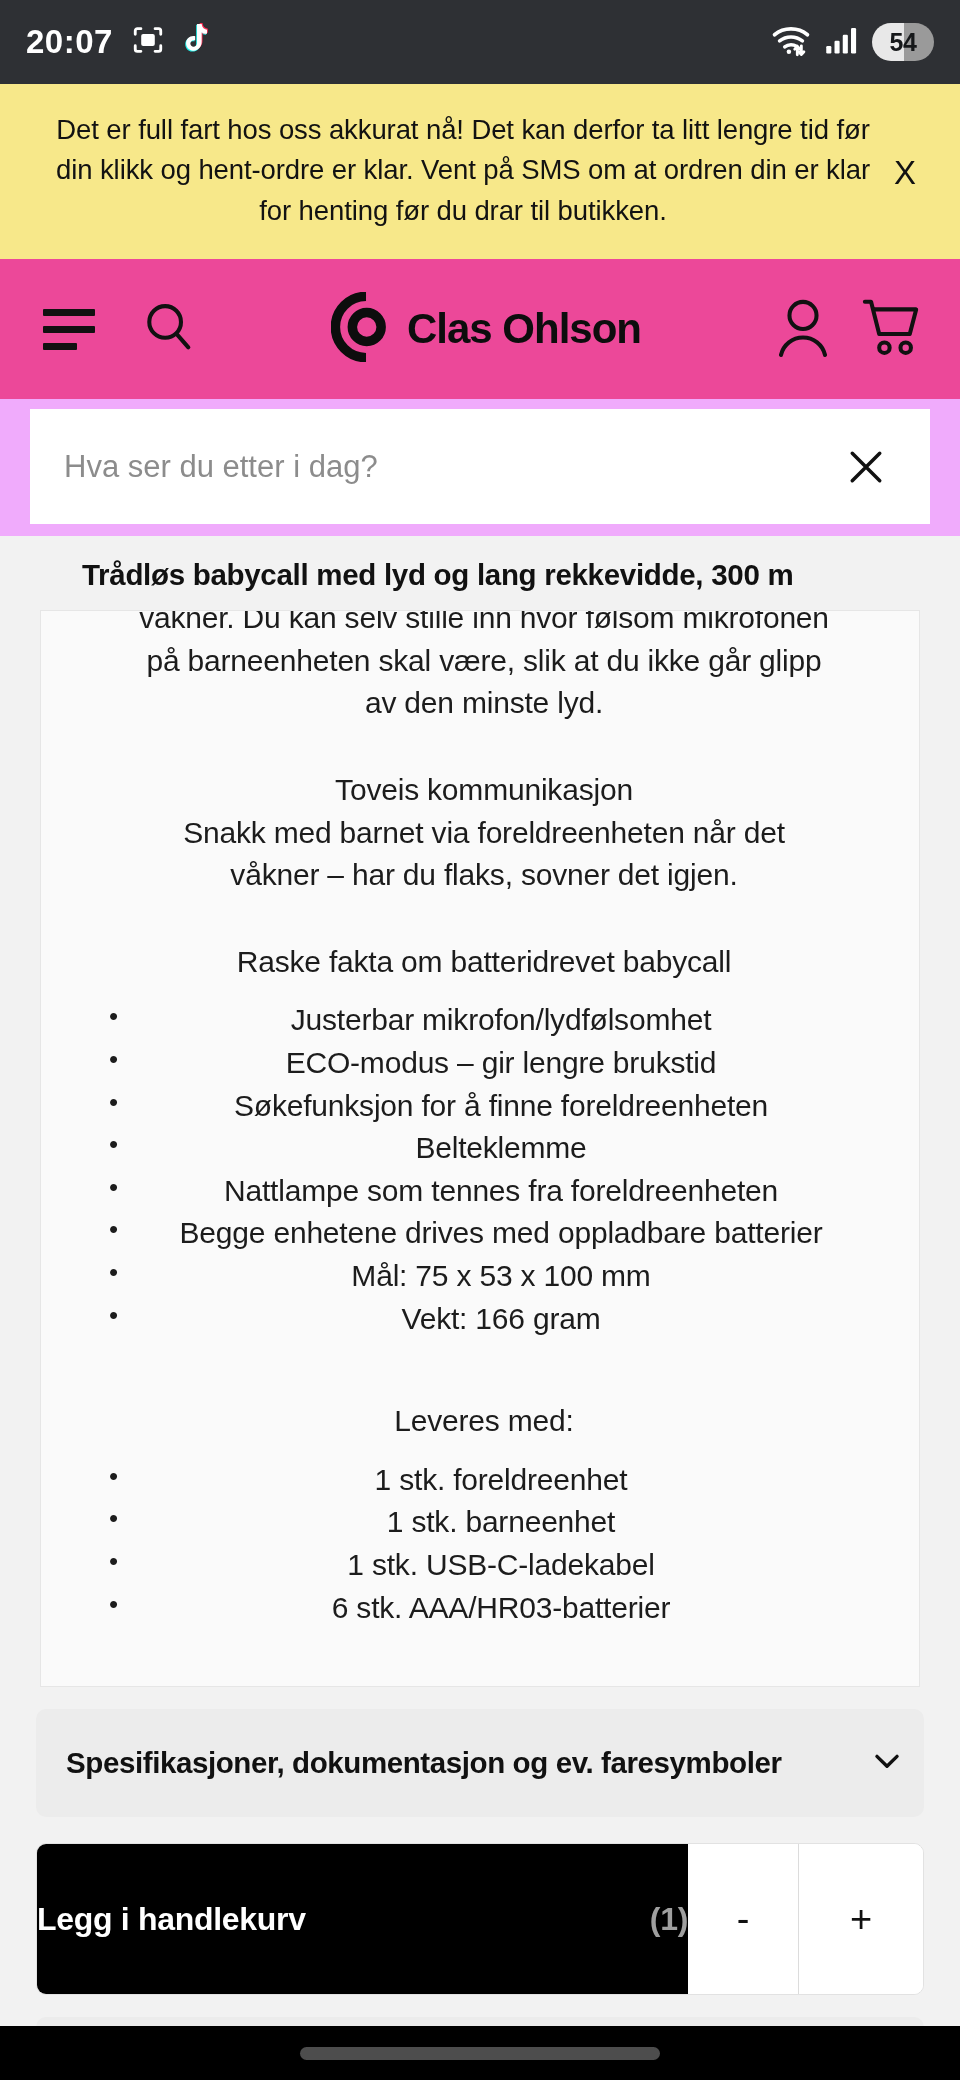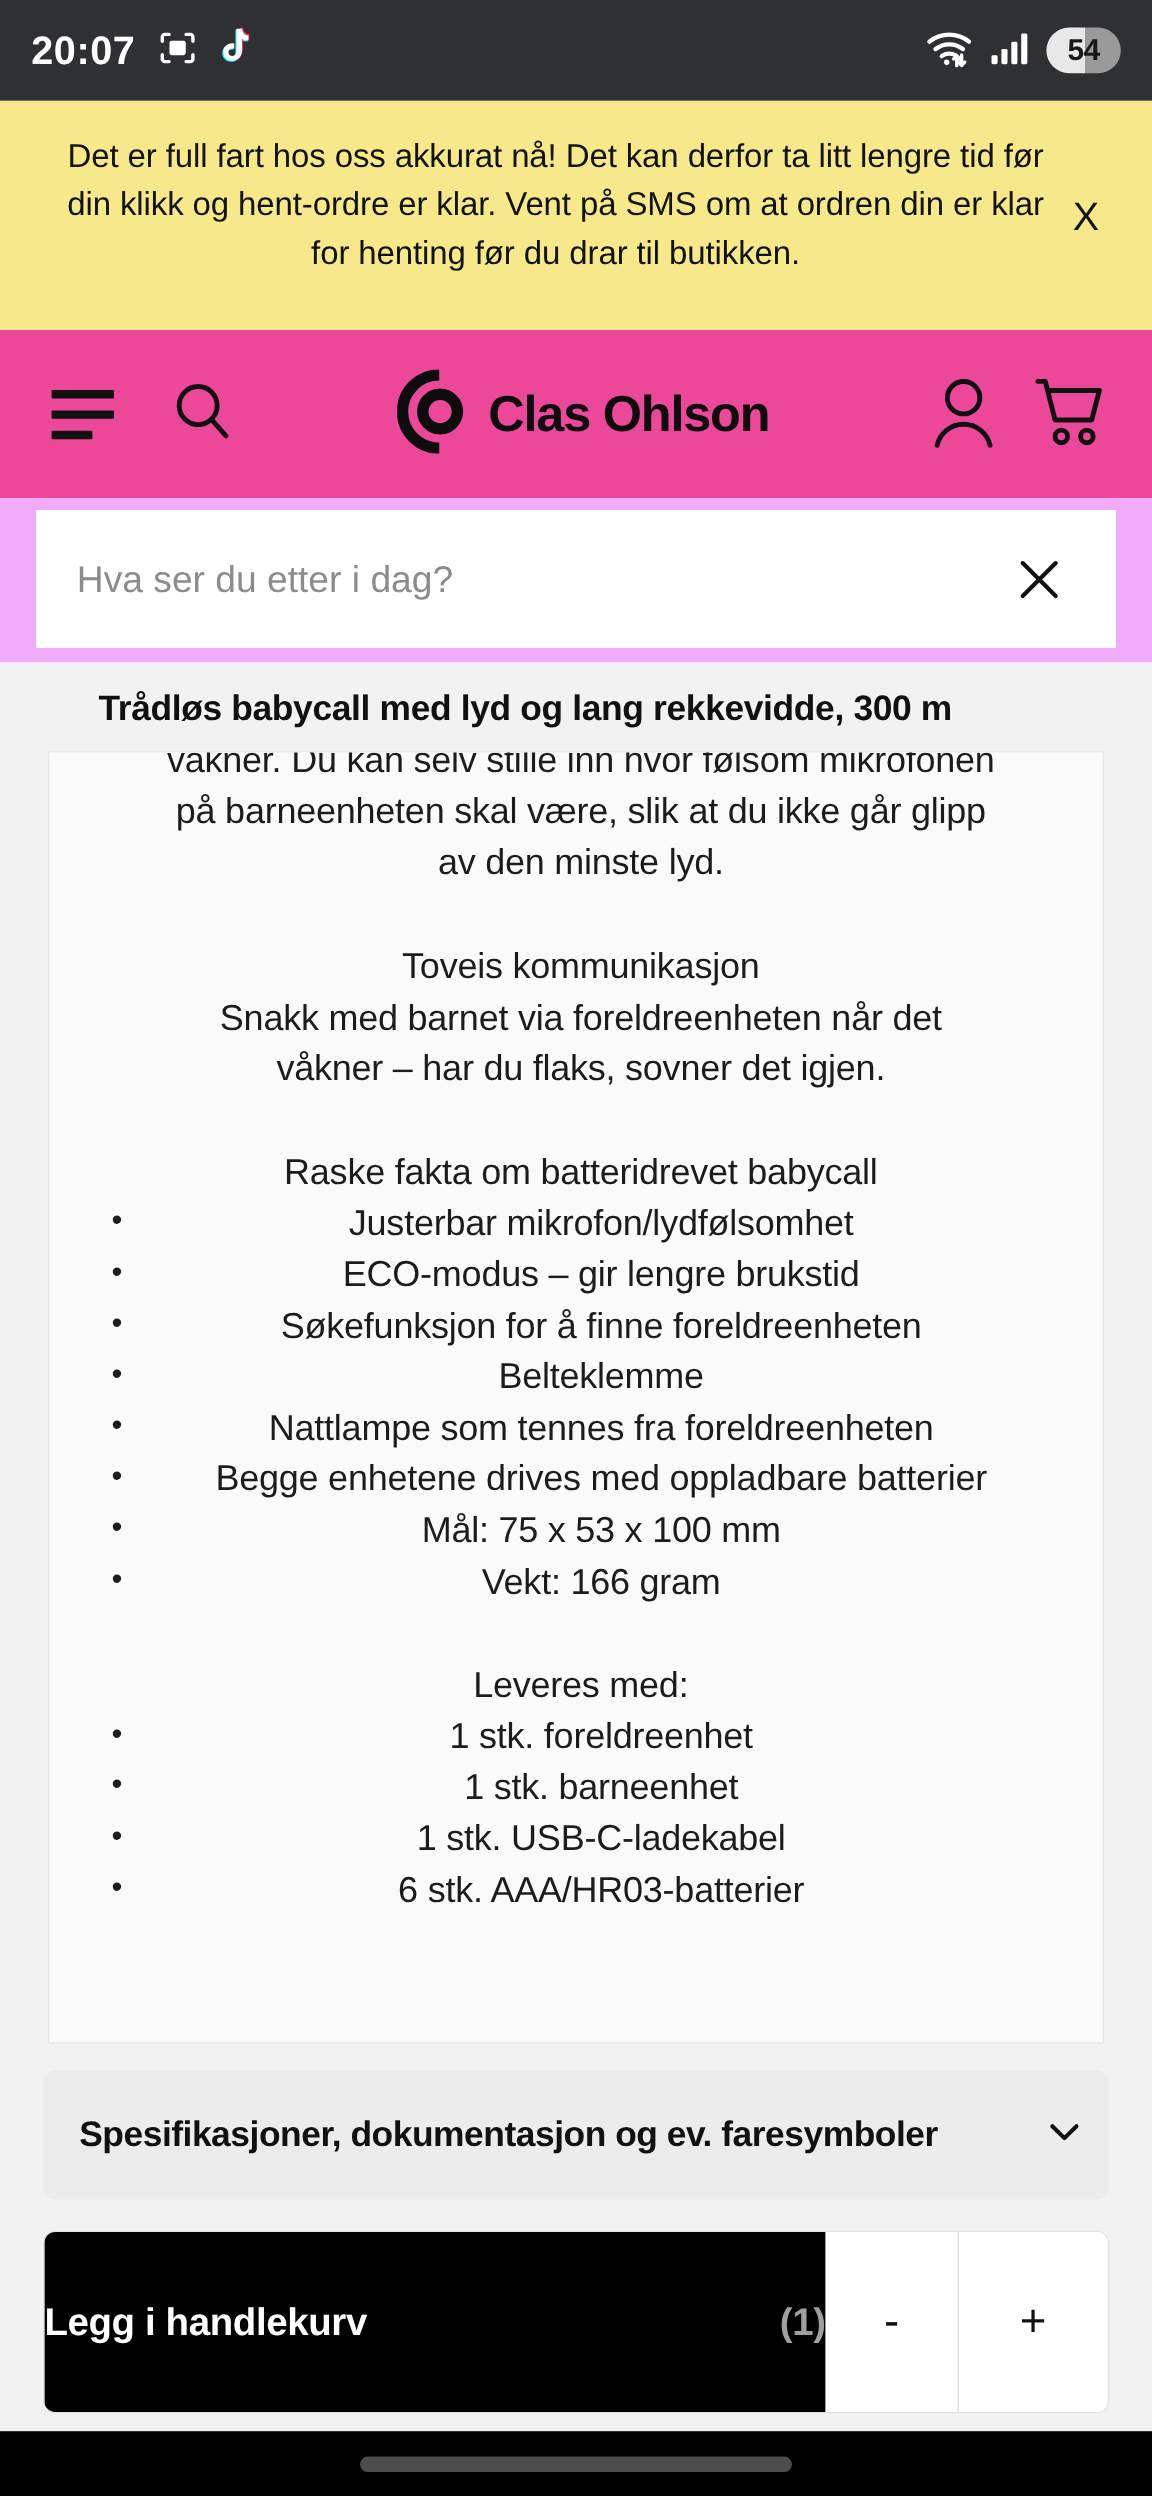--- a/index.html
+++ b/index.html
@@ -24,21 +24,21 @@
     min-width:62px; height:38px; border-radius:19px;
     background:linear-gradient(to right,#e8e8e8 0%,#e8e8e8 52%,#9a9a9a 52%,#9a9a9a 100%);
     color:#16181a; font-size:25px; font-weight:700;
     display:flex; align-items:center; justify-content:center;
     padding:0 11px; letter-spacing:-0.5px;
   }
 
   
   .notice {
     background:#f7e88a; position:relative;
-    padding:26px 86px 44px 52px;
+    padding:26px 86px 28px 52px;
   }
   .notice-text {
     font-size:27.5px; line-height:1.47; color:#121212;
     text-align:center; letter-spacing:-0.1px;
   }
   .notice-close {
     position:absolute; right:36px; top:50%; transform:translateY(-50%);
     font-size:33px; font-weight:400; color:#121212; line-height:1;
     cursor:pointer; padding:8px;
   }
@@ -85,21 +85,21 @@
     padding:0 0 40px 0; position:relative; overflow:hidden;
     height:1077px;
   }
   .desc-inner { padding:0 36px 0 44px; margin-top:-14px;text-align:center; }
   .desc-p {
     font-size:30px; line-height:1.42; color:#1c1c1c; letter-spacing:-0.2px;
     margin-bottom:0;
   }
   .desc-gap { height:44px; }
   .desc-head { font-size:30px; line-height:1.42; color:#1c1c1c; letter-spacing:-0.2px; }
-  .desc-ul { list-style:none; margin:0; padding:0; }
+  .desc-ul { list-style:none; margin:16px; padding:0; }
   .desc-ul li {
     font-size:30px; line-height:1.42; color:#1c1c1c; letter-spacing:-0.2px;
     padding-left:34px; position:relative;
   }
   .desc-ul li::before {
     content:"•"; position:absolute; left:8px; top:-1px; font-size:26px; color:#1c1c1c;
   }
 
   
   .spec-wrap { padding:22px 36px 0; }

